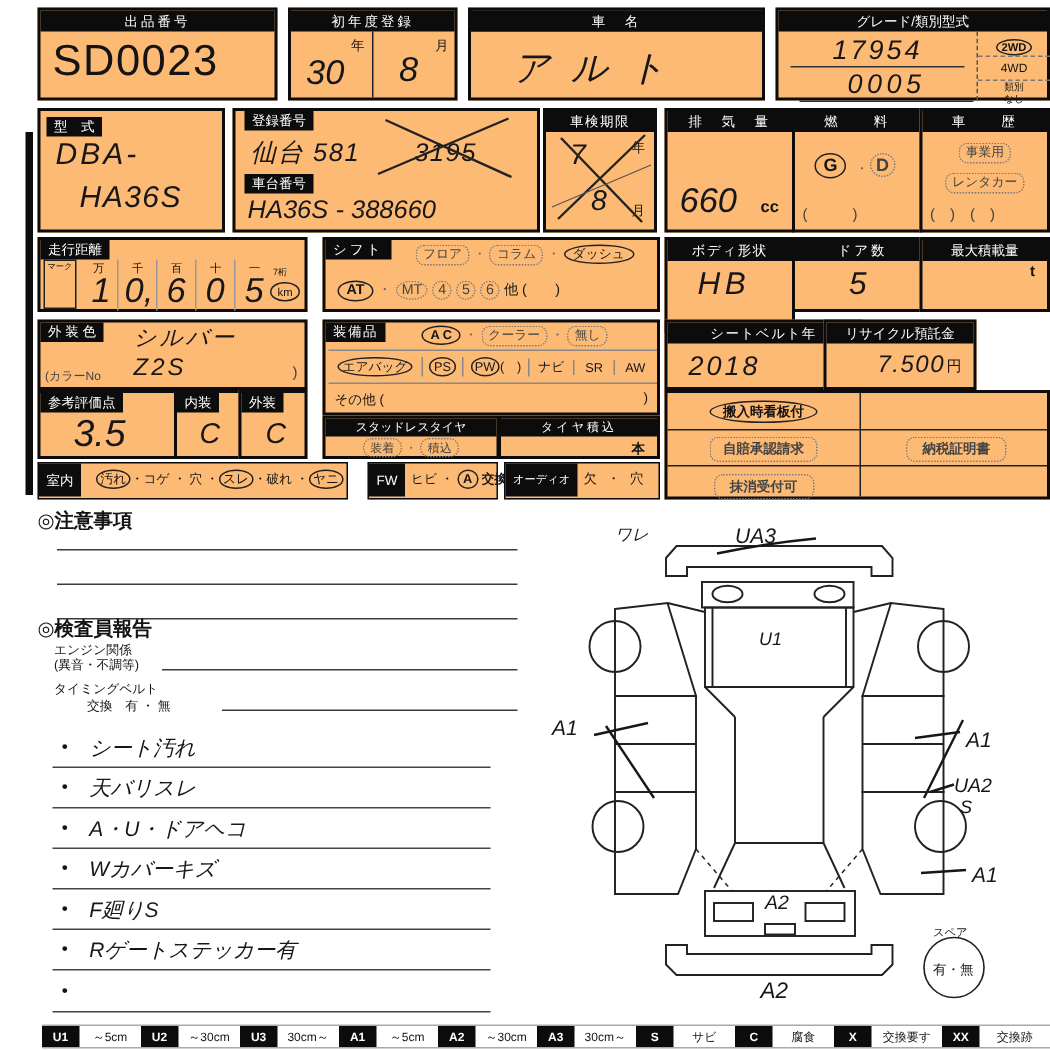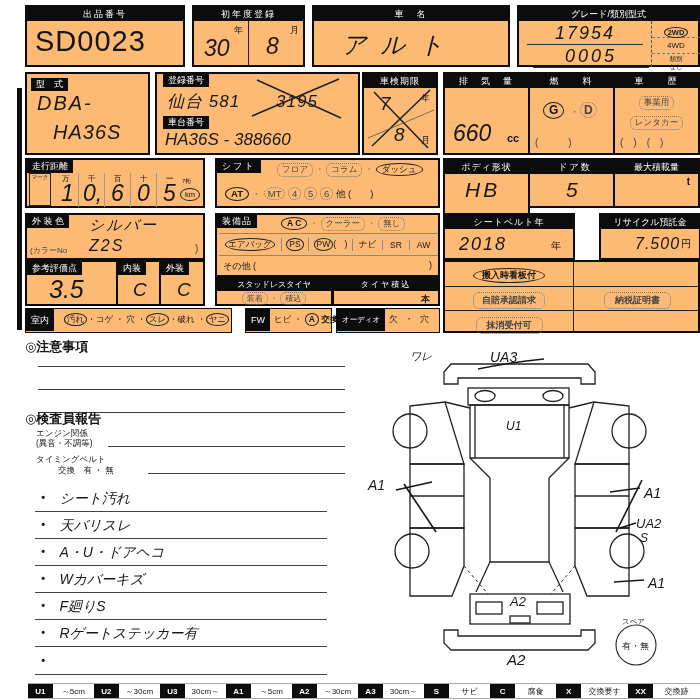--- a/index.html
+++ b/index.html
@@ -204,21 +204,21 @@
     <div class="abs" style="left:6px;top:45px;font-size:9px;">その他 (</div>
     <div class="abs" style="right:6px;top:45px;font-size:9px;">)</div>
   </div>
 
   <div class="box" style="left:443px;top:213px;width:132px;height:47px;">
     <div class="bar" style="letter-spacing:1px;">シートベルト年</div>
     <div class="abs hw" style="left:14px;top:19px;font-size:18px;letter-spacing:2px;">2018</div>
     <div class="abs" style="right:12px;top:24px;font-size:10px;">年</div>
   </div>
 
-  <div class="box" style="left:599px;top:213px;width:102px;height:47px;">
+  <div class="box" style="left:549px;top:213px;width:102px;height:47px;">
     <div class="bar" style="letter-spacing:0;">リサイクル預託金</div>
     <div class="abs hw" style="left:34px;top:20px;font-size:16px;letter-spacing:1px;">7.500</div>
     <div class="abs" style="right:8px;top:22px;font-size:10px;">円</div>
   </div>
 
   <div class="box" style="left:25px;top:260px;width:93px;height:46px;">
     <div class="tab" style="left:0;top:0;">参考評価点</div>
     <div class="abs hw" style="left:22px;top:13px;font-size:25px;">3.5</div>
   </div>
   <div class="box" style="left:116px;top:260px;width:45px;height:46px;">

